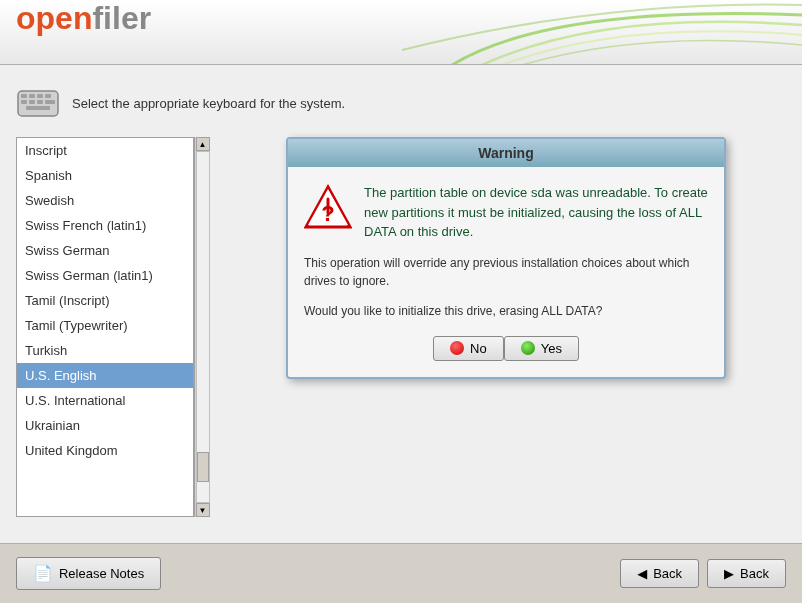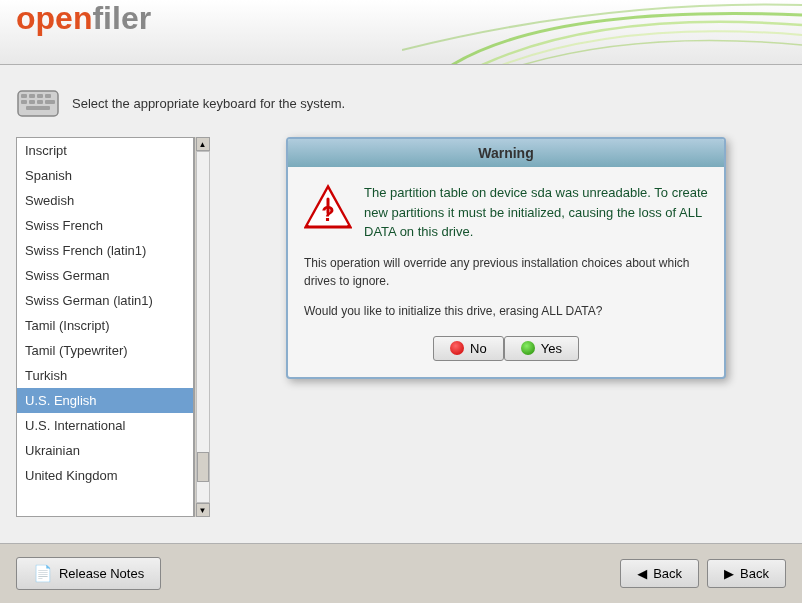--- a/index.html
+++ b/index.html
@@ -289,21 +289,20 @@
     </svg>
     <span class="instruction-text">Select the appropriate keyboard for the system.</span>
   </div>
 
   <div class="content-area">
 
     <div class="keyboard-list">
       <div class="list-item">Inscript</div>
       <div class="list-item">Spanish</div>
       <div class="list-item">Swedish</div>
-      <div class="list-item">Swiss French</div>
       <div class="list-item">Swiss French (latin1)</div>
       <div class="list-item">Swiss German</div>
       <div class="list-item">Swiss German (latin1)</div>
       <div class="list-item">Tamil (Inscript)</div>
       <div class="list-item">Tamil (Typewriter)</div>
       <div class="list-item">Turkish</div>
       <div class="list-item selected">U.S. English</div>
       <div class="list-item">U.S. International</div>
       <div class="list-item">Ukrainian</div>
       <div class="list-item">United Kingdom</div>

